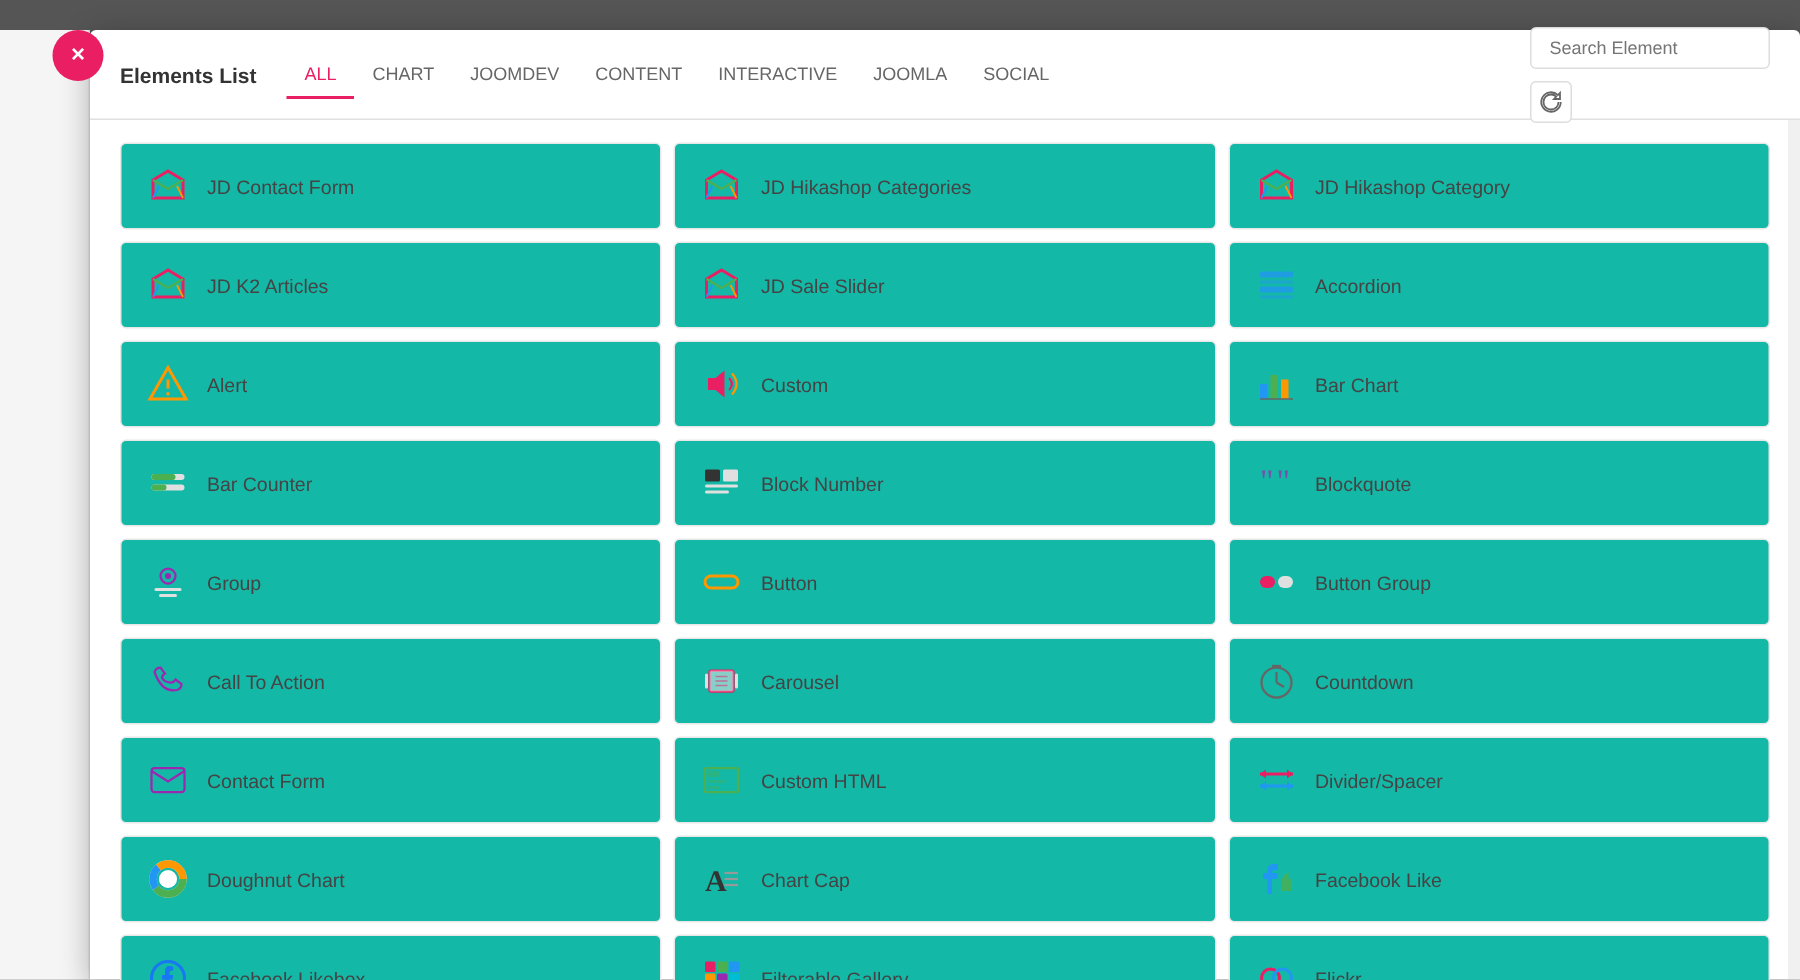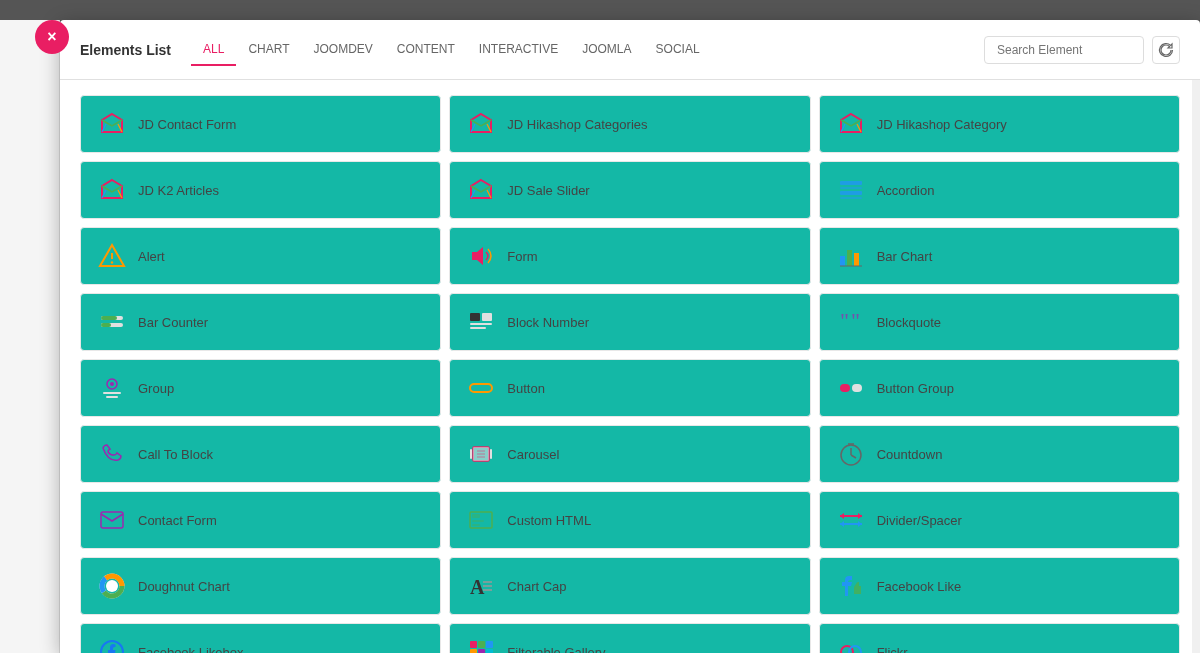--- a/index.html
+++ b/index.html
@@ -82,20 +82,21 @@
     .tab.active {
       color: #e91e63;
       border-bottom: 2px solid #e91e63;
     }
     
     .search-area {
       display: flex;
       align-items: flex-start;
       gap: 8px;
       margin-left: auto;
+      flex-direction: column;
     }
     
     .search-input {
       border: 1px solid #ddd;
       border-radius: 4px;
       padding: 6px 12px;
       font-size: 12px;
       color: #999;
       width: 160px;
       outline: none;
@@ -287,21 +288,21 @@
       </div>
 
       <div class="element-item">
         <div class="element-icon">
           <svg width="28" height="28" viewBox="0 0 28 28">
             <path d="M16 5 L10 10 H5 V18 H10 L16 23 Z" fill="#e91e63"></path>
             <path d="M19 10 Q23 14 19 18" fill="none" stroke="#e91e63" stroke-width="1.5"></path>
             <path d="M21 7 Q27 14 21 21" fill="none" stroke="#FF9800" stroke-width="1.5"></path>
           </svg>
         </div>
-        <span class="element-label">Form</span>
+        <span class="element-label">Custom</span>
       </div>
 
       <div class="element-item">
         <div class="element-icon">
           <svg width="28" height="28" viewBox="0 0 28 28">
             <rect x="3" y="14" width="5" height="10" fill="#2196F3"></rect>
             <rect x="10" y="8" width="5" height="16" fill="#4CAF50"></rect>
             <rect x="17" y="11" width="5" height="13" fill="#FF9800"></rect>
             <line x1="3" y1="24" x2="25" y2="24" stroke="#666" stroke-width="1"></line>
           </svg>
@@ -373,21 +374,21 @@
         </div>
         <span class="element-label">Button Group</span>
       </div>
 
       <div class="element-item">
         <div class="element-icon">
           <svg width="28" height="28" viewBox="0 0 28 28">
             <path d="M5 8 Q6 5 9 5 L12 9 Q10 10 10 12 Q12 15 16 15 Q18 15 19 13 L23 16 Q23 19 20 20 Q10 22 5 8Z" fill="none" stroke="#9C27B0" stroke-width="1.5"></path>
           </svg>
         </div>
-        <span class="element-label">Call To Block</span>
+        <span class="element-label">Call To Action</span>
       </div>
 
       <div class="element-item">
         <div class="element-icon">
           <svg width="28" height="28" viewBox="0 0 28 28">
             <rect x="6" y="7" width="16" height="14" rx="1" fill="none" stroke="#e91e63" stroke-width="1.5"></rect>
             <rect x="6" y="7" width="16" height="14" rx="1" fill="#FCE4EC" opacity="0.5"></rect>
             <line x1="10" y1="11" x2="18" y2="11" stroke="#e91e63" stroke-width="1" opacity="0.5"></line>
             <line x1="10" y1="14" x2="18" y2="14" stroke="#e91e63" stroke-width="1" opacity="0.5"></line>
             <line x1="10" y1="17" x2="18" y2="17" stroke="#e91e63" stroke-width="1" opacity="0.5"></line>

